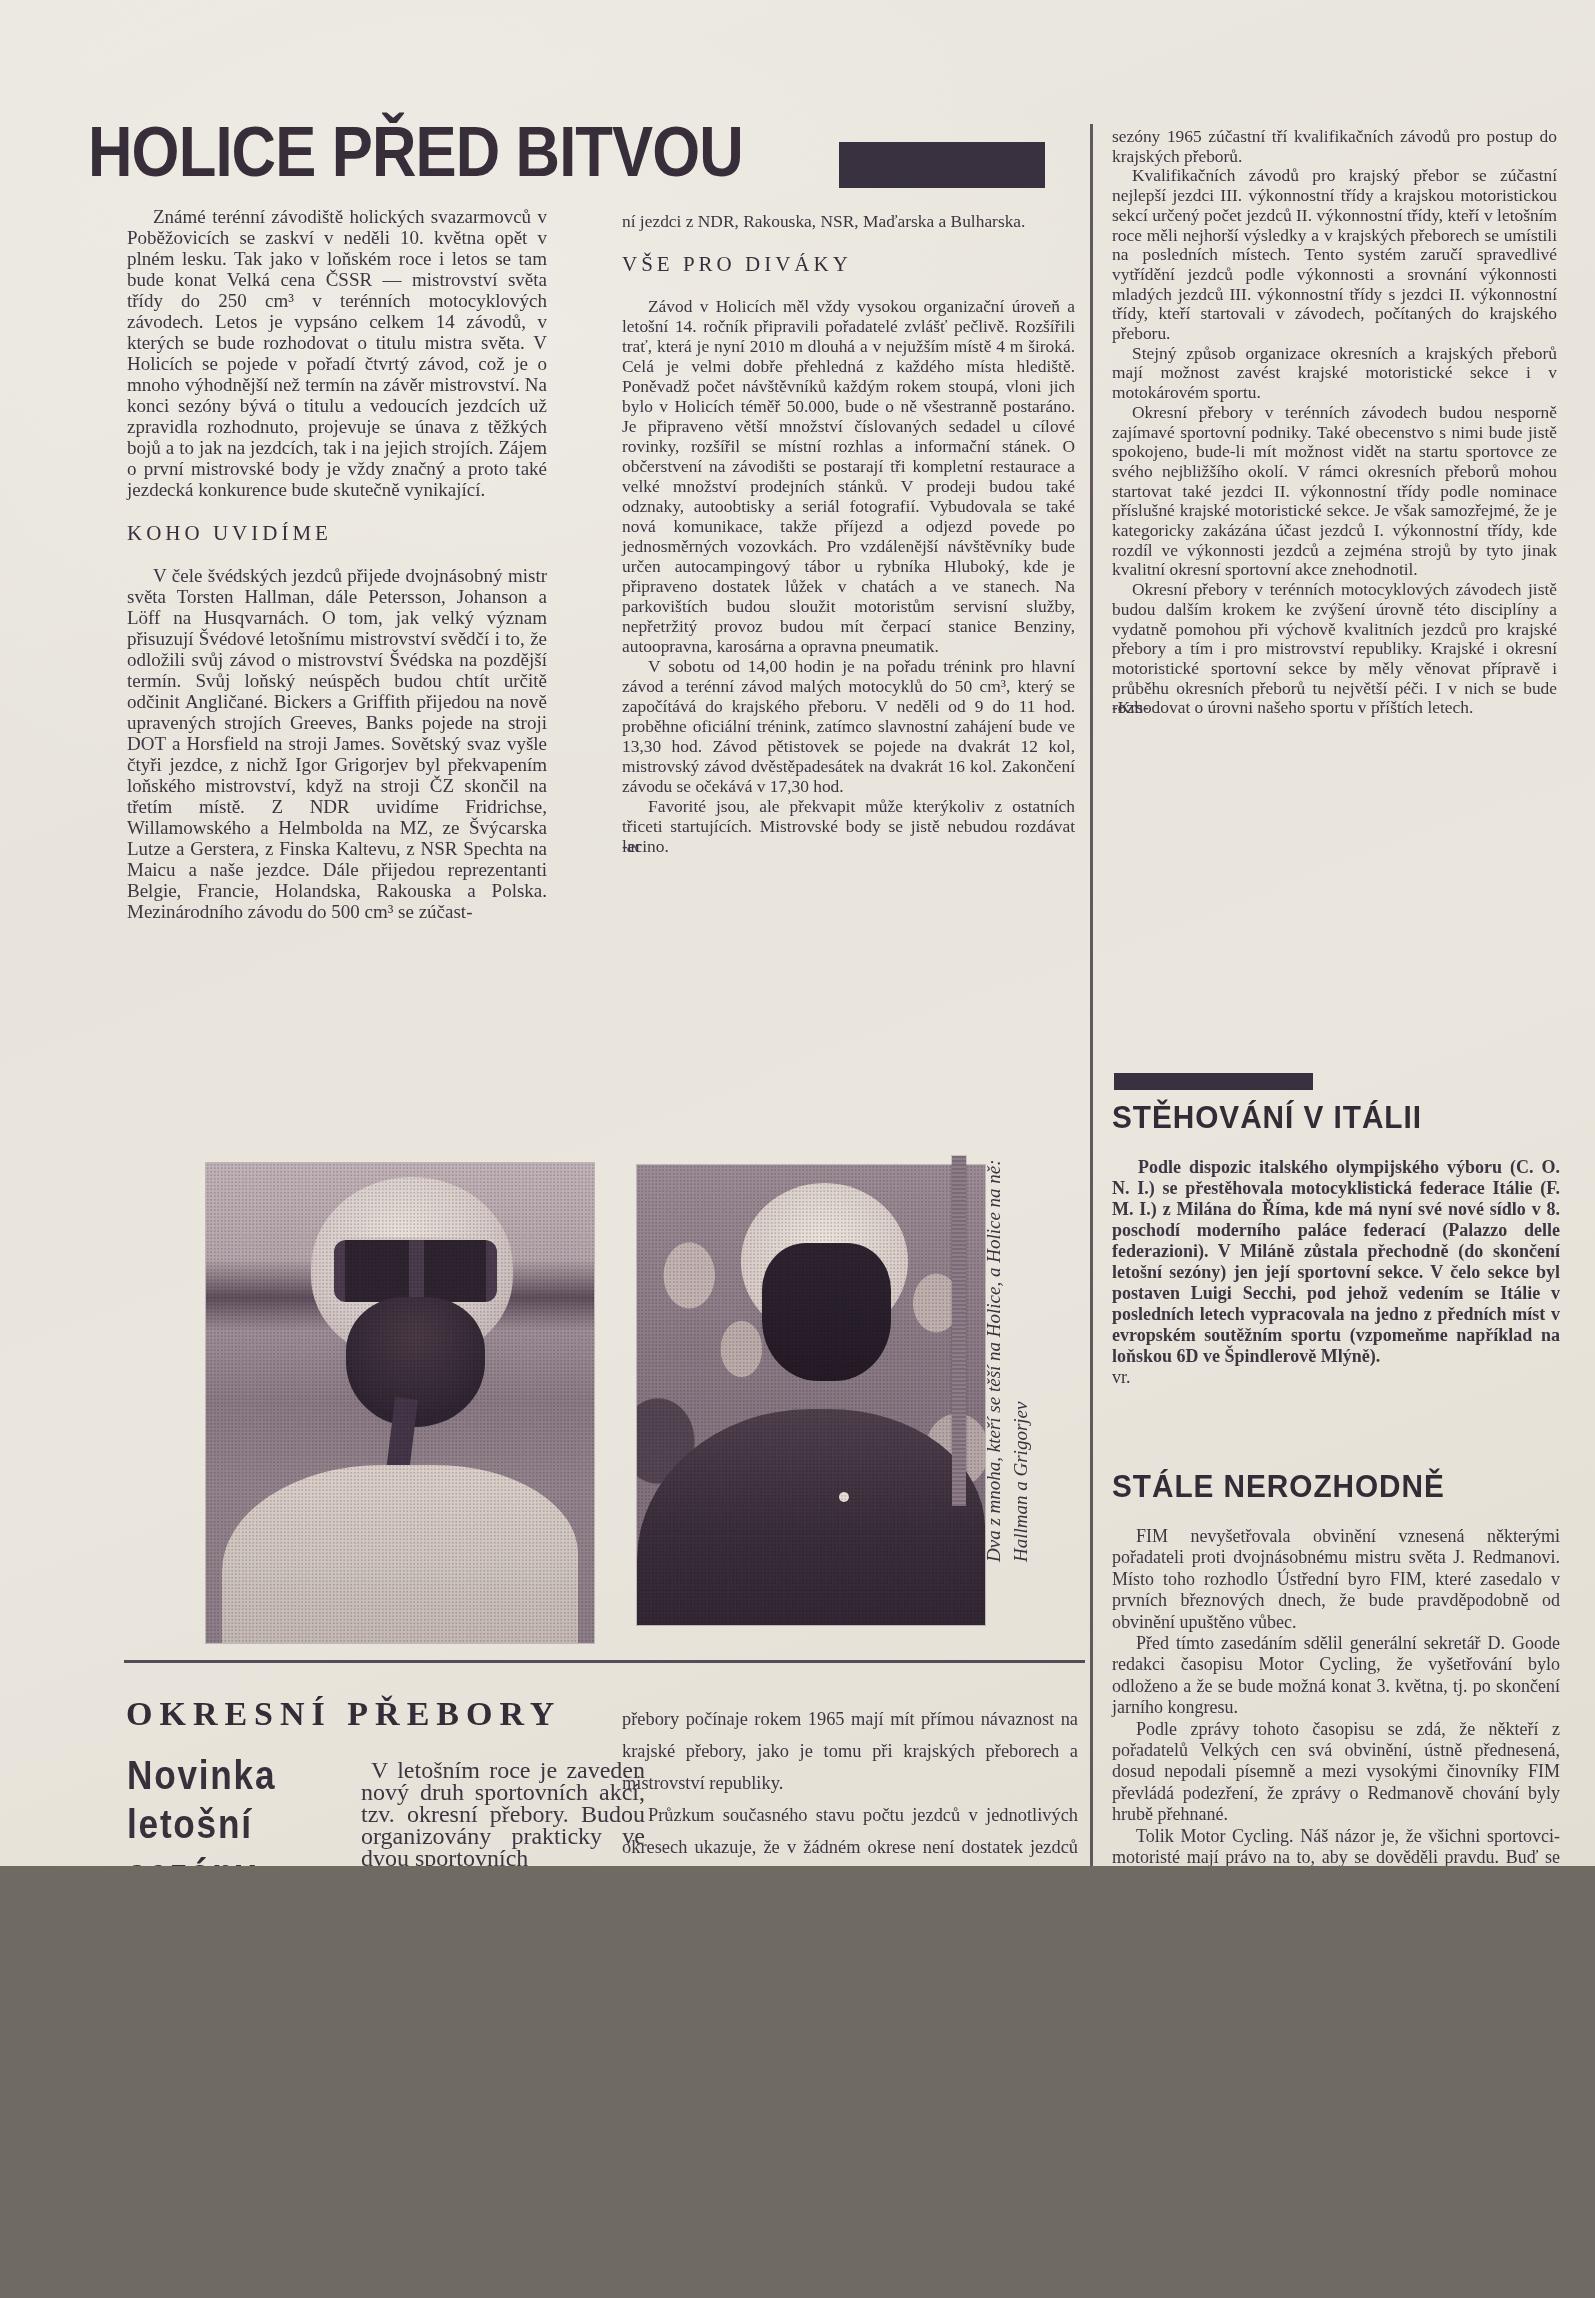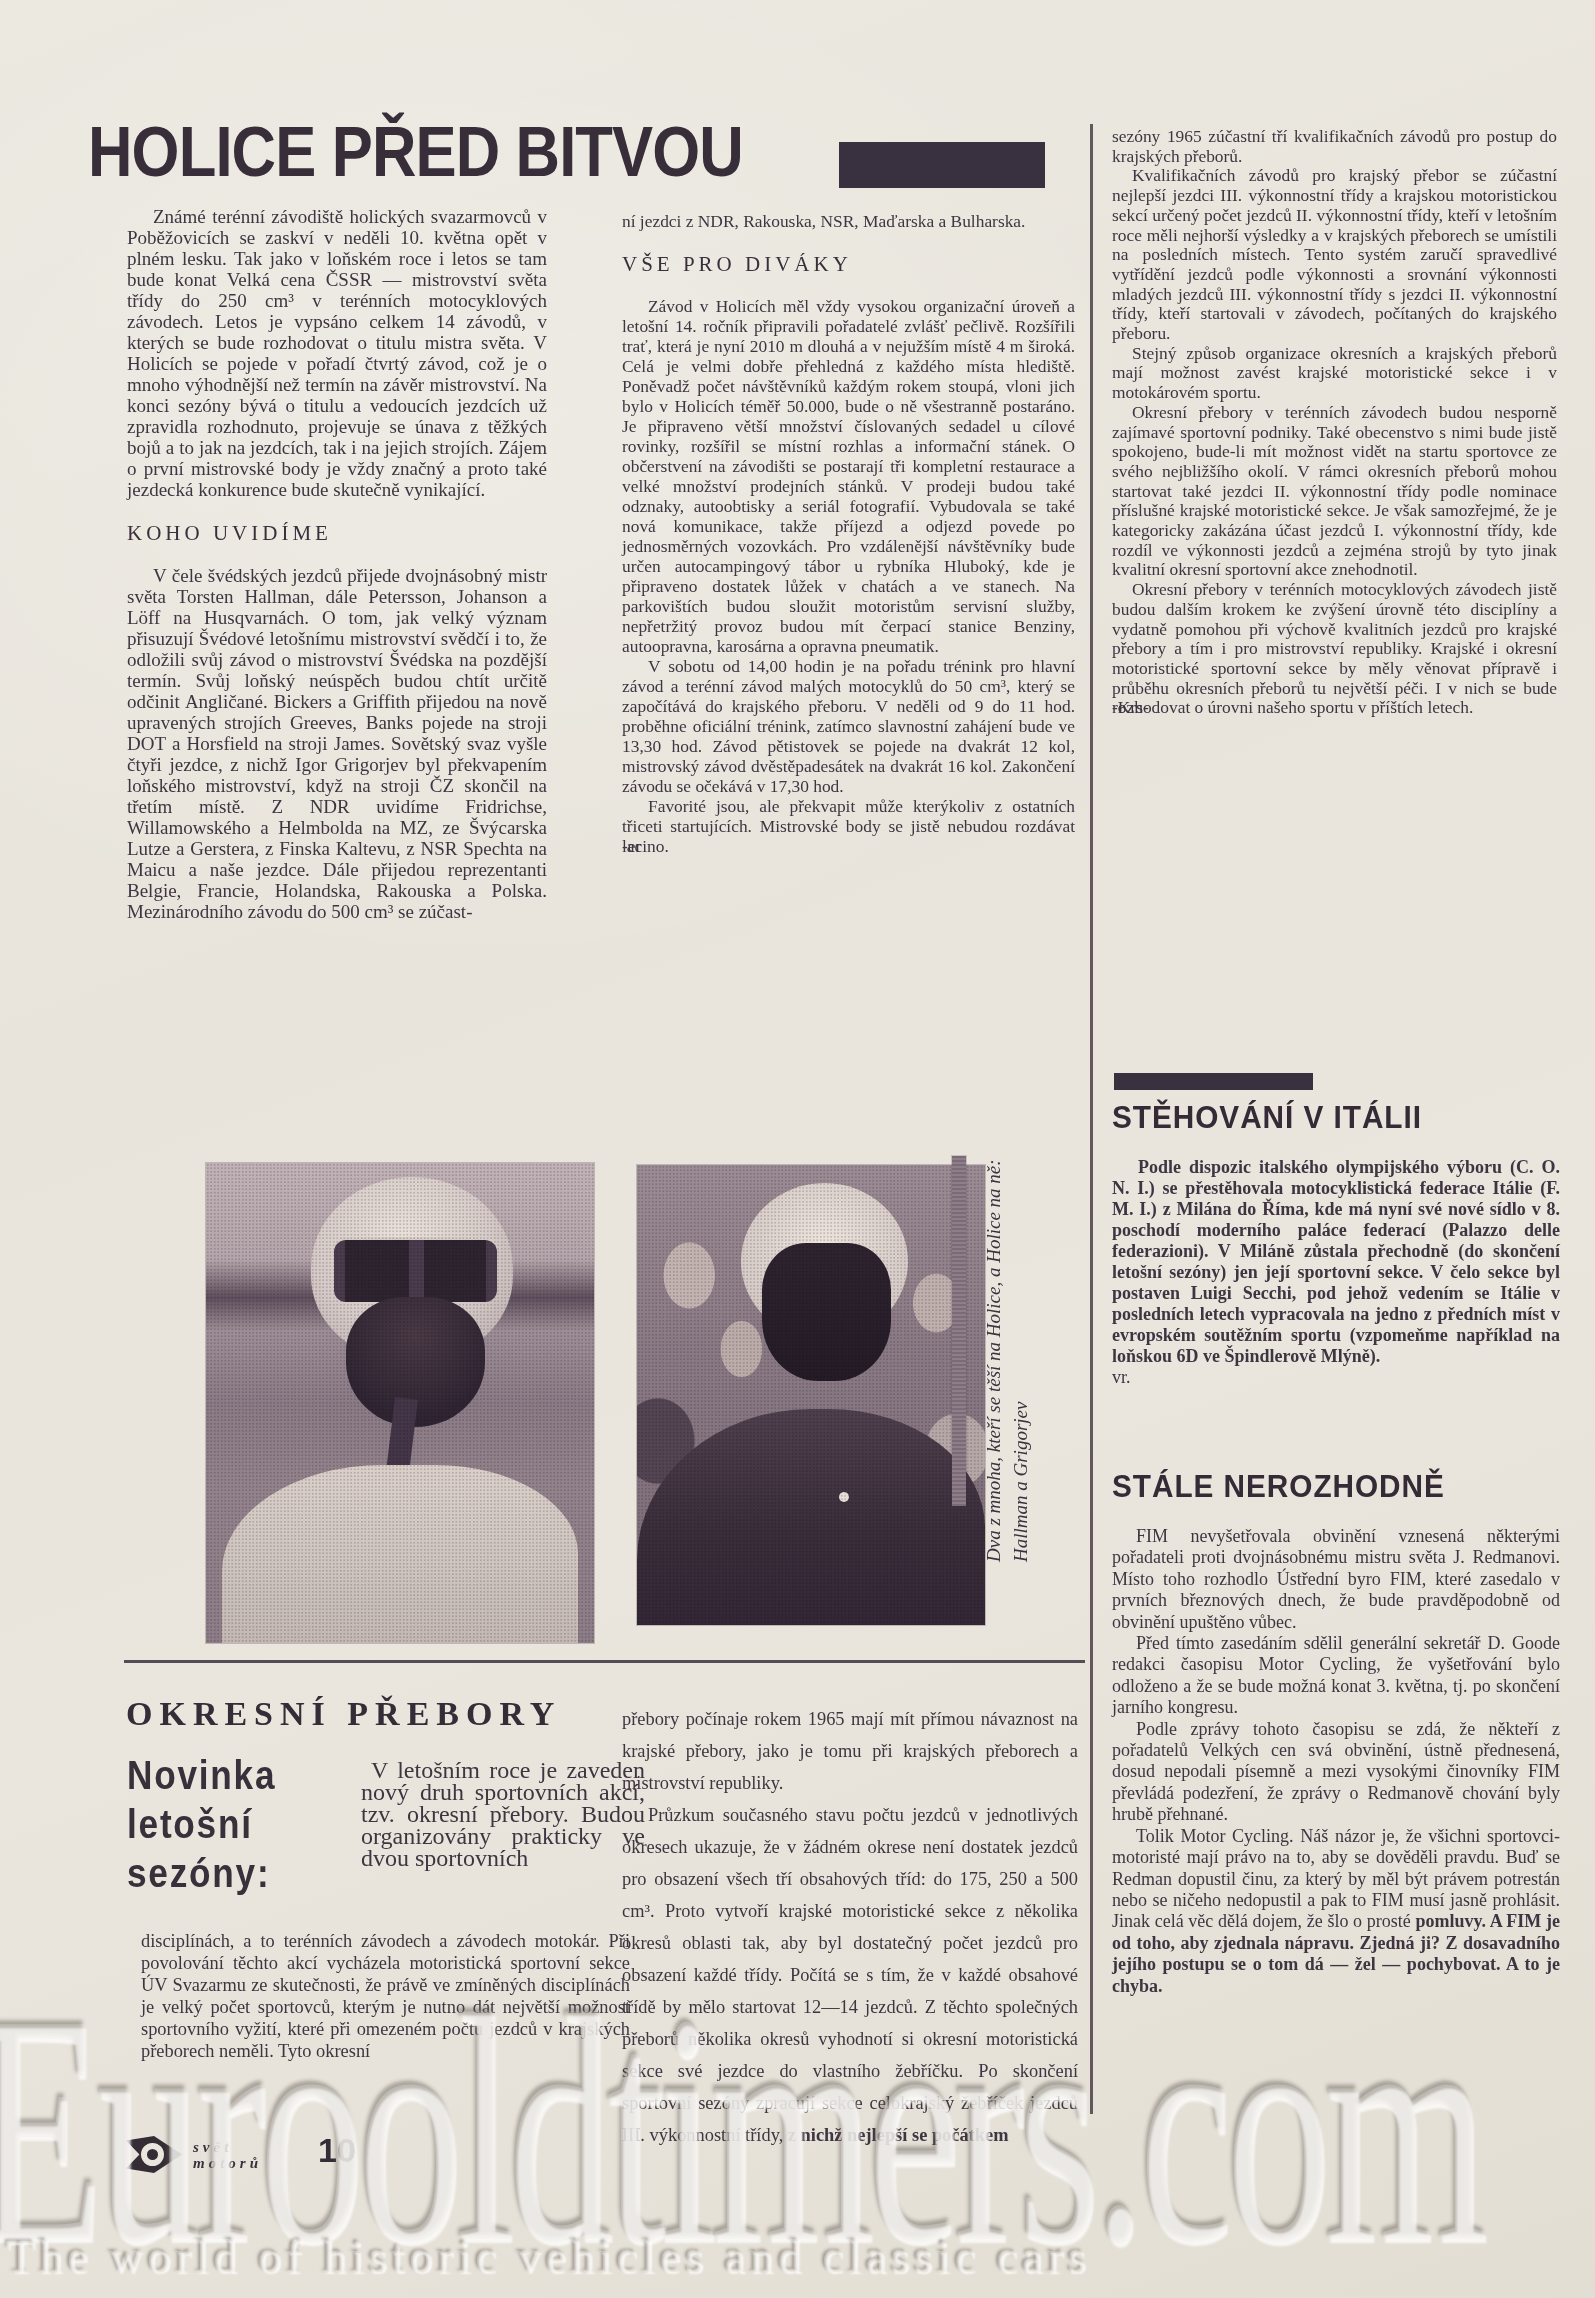--- a/index.html
+++ b/index.html
@@ -1,17 +1,17 @@
 <!DOCTYPE html>
 <html lang="cs"><head>
 <meta charset="utf-8">
 <style>
   html,body{margin:0;padding:0;background:#6f6a62;}
   .page{
-    position:relative;width:1596px;height:2298px;margin:0 auto;
+    position:relative;width:1596px;height:1866px;margin:0 auto;
     background:
       radial-gradient(ellipse 1194px 896px at 30% 20%, rgba(255,255,255,.20), transparent 60%),
       linear-gradient(160deg,#ece9e1 0%,#e8e4db 38%,#eae6dd 62%,#e3ded4 100%);
     overflow:hidden;
     font-family:"Liberation Serif","DejaVu Serif",serif;
     color:#3f3542;
   }
   
   .headline{
     position:absolute;left:88px;top:117px;margin:0;

